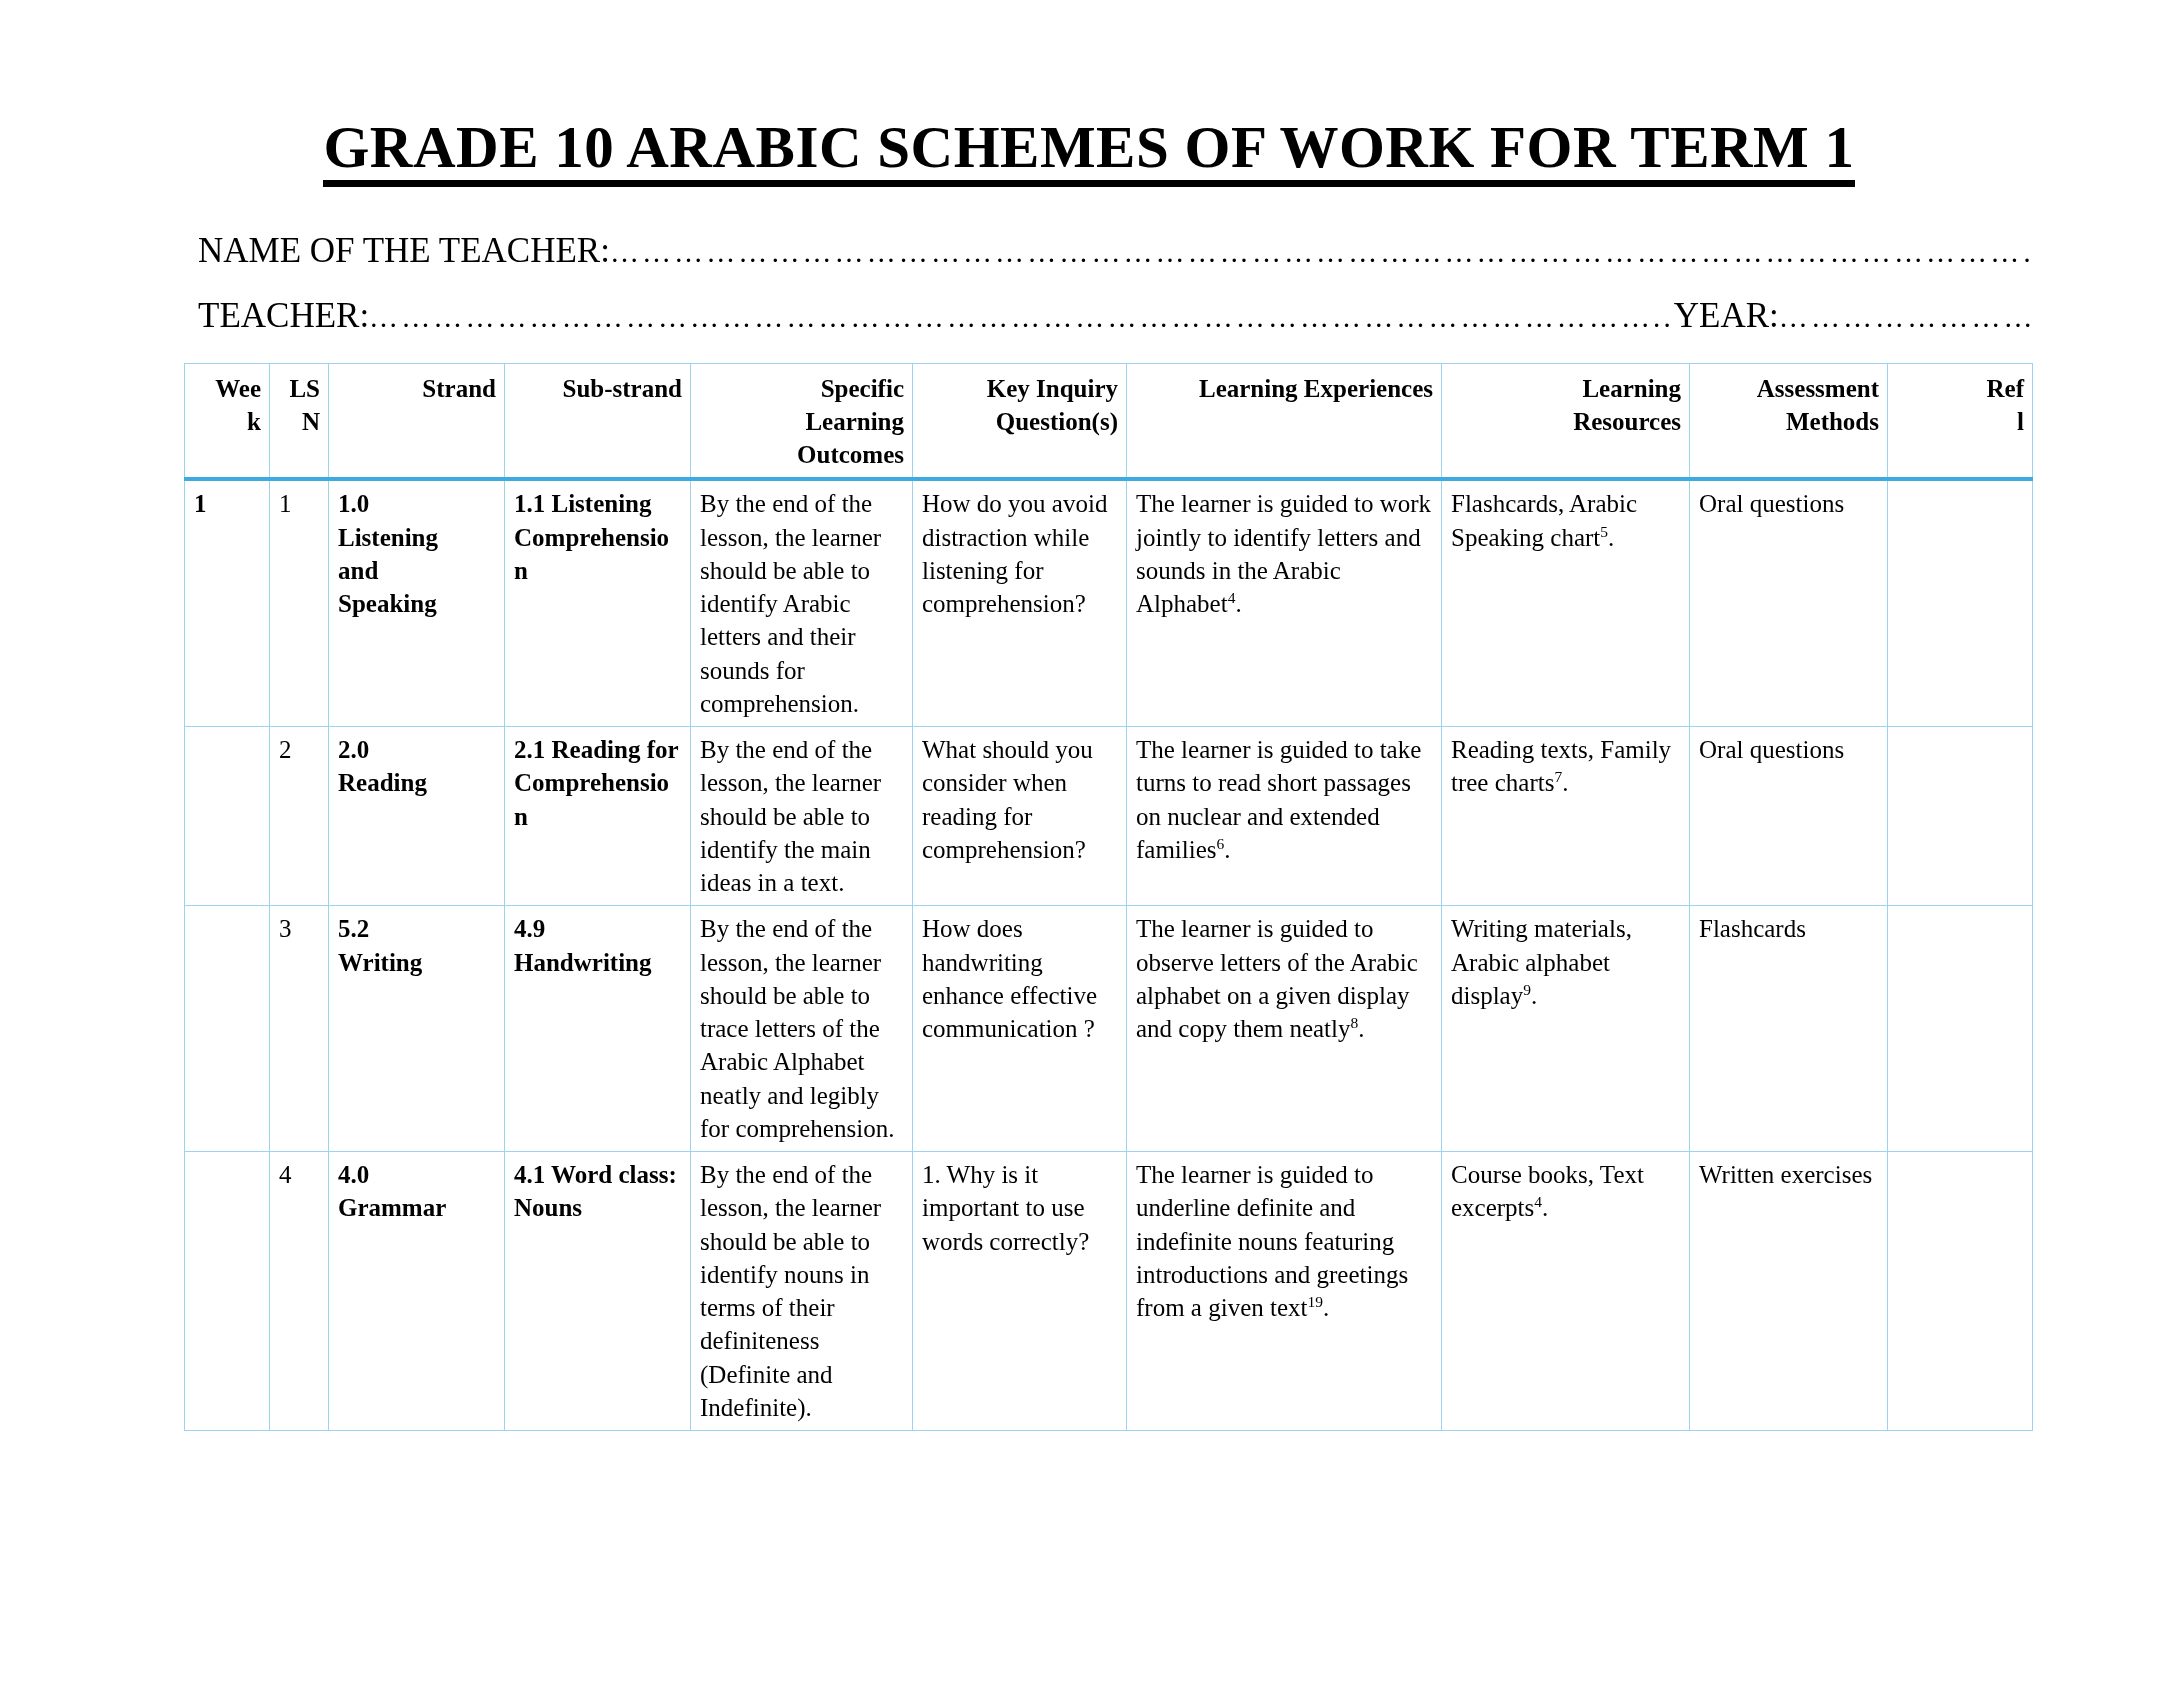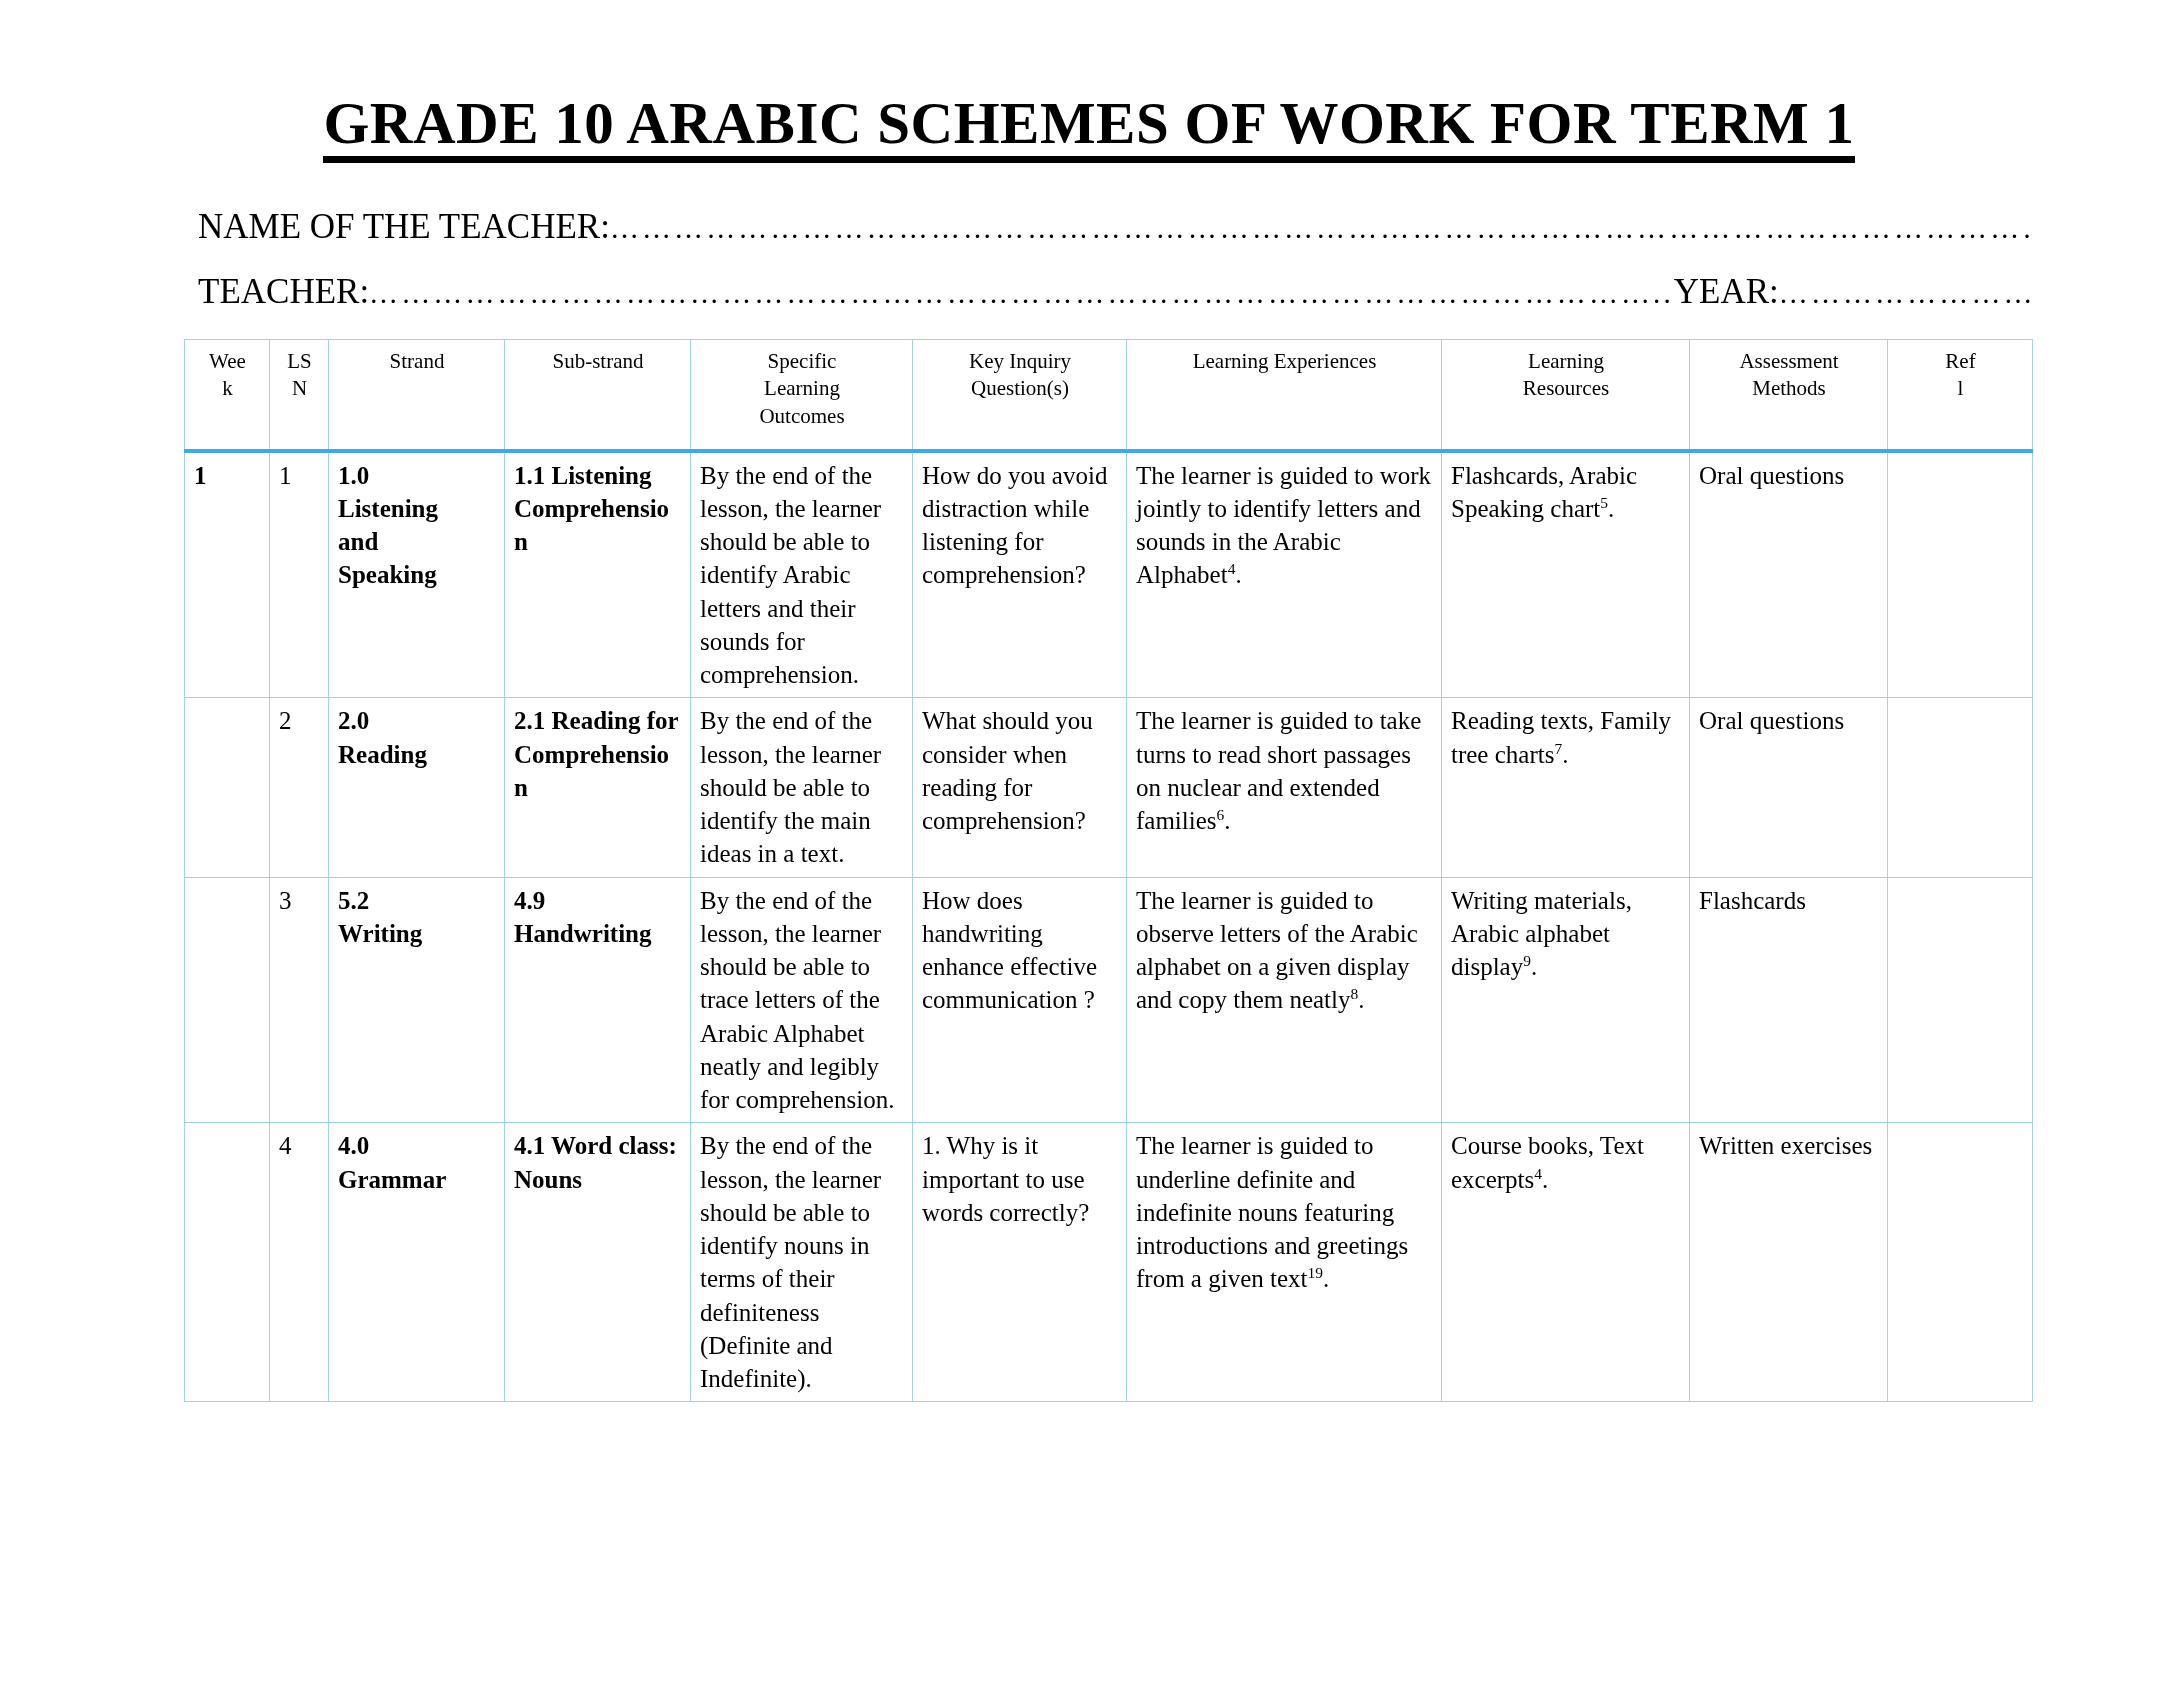--- a/index.html
+++ b/index.html
@@ -24,21 +24,21 @@
     padding: 0;
   }
 
   
   .doc-title {
     text-align: center;
     font-size: 59px;
     font-weight: bold;
     letter-spacing: 0.5px;
     margin: 0;
-    padding-top: 94px;
+    padding-top: 118px;
     line-height: 1.0;
     font-family: "Liberation Serif", "DejaVu Serif", serif;
     border-radius: 17px;
   }
   .doc-title .title-inner {
     display: inline-block;
     border-bottom: 7px solid #000;
     padding-bottom: 3px;
   }
 
@@ -78,23 +78,23 @@
   table.sow th,
   table.sow td {
     border: 1px solid #9DD3EE;
     vertical-align: top;
     padding: 6px 8px 6px 9px;
     font-size: 25px;
     line-height: 1.33;
     font-family: "Liberation Serif", "DejaVu Serif", serif;
   }
   table.sow th {
-    text-align: center;
-    font-weight: normal;
-    font-size: 21px;
+    text-align: right;
+    font-weight: bold;
+    font-size: 25px;
     height: 95px;
     padding-top: 8px;
   }
   table.sow thead tr {
     border-bottom: 4px solid #3DABE0;
   }
   table.sow thead th {
     border-bottom: 4px solid #3DABE0;
   }
   table.sow td.bold {

